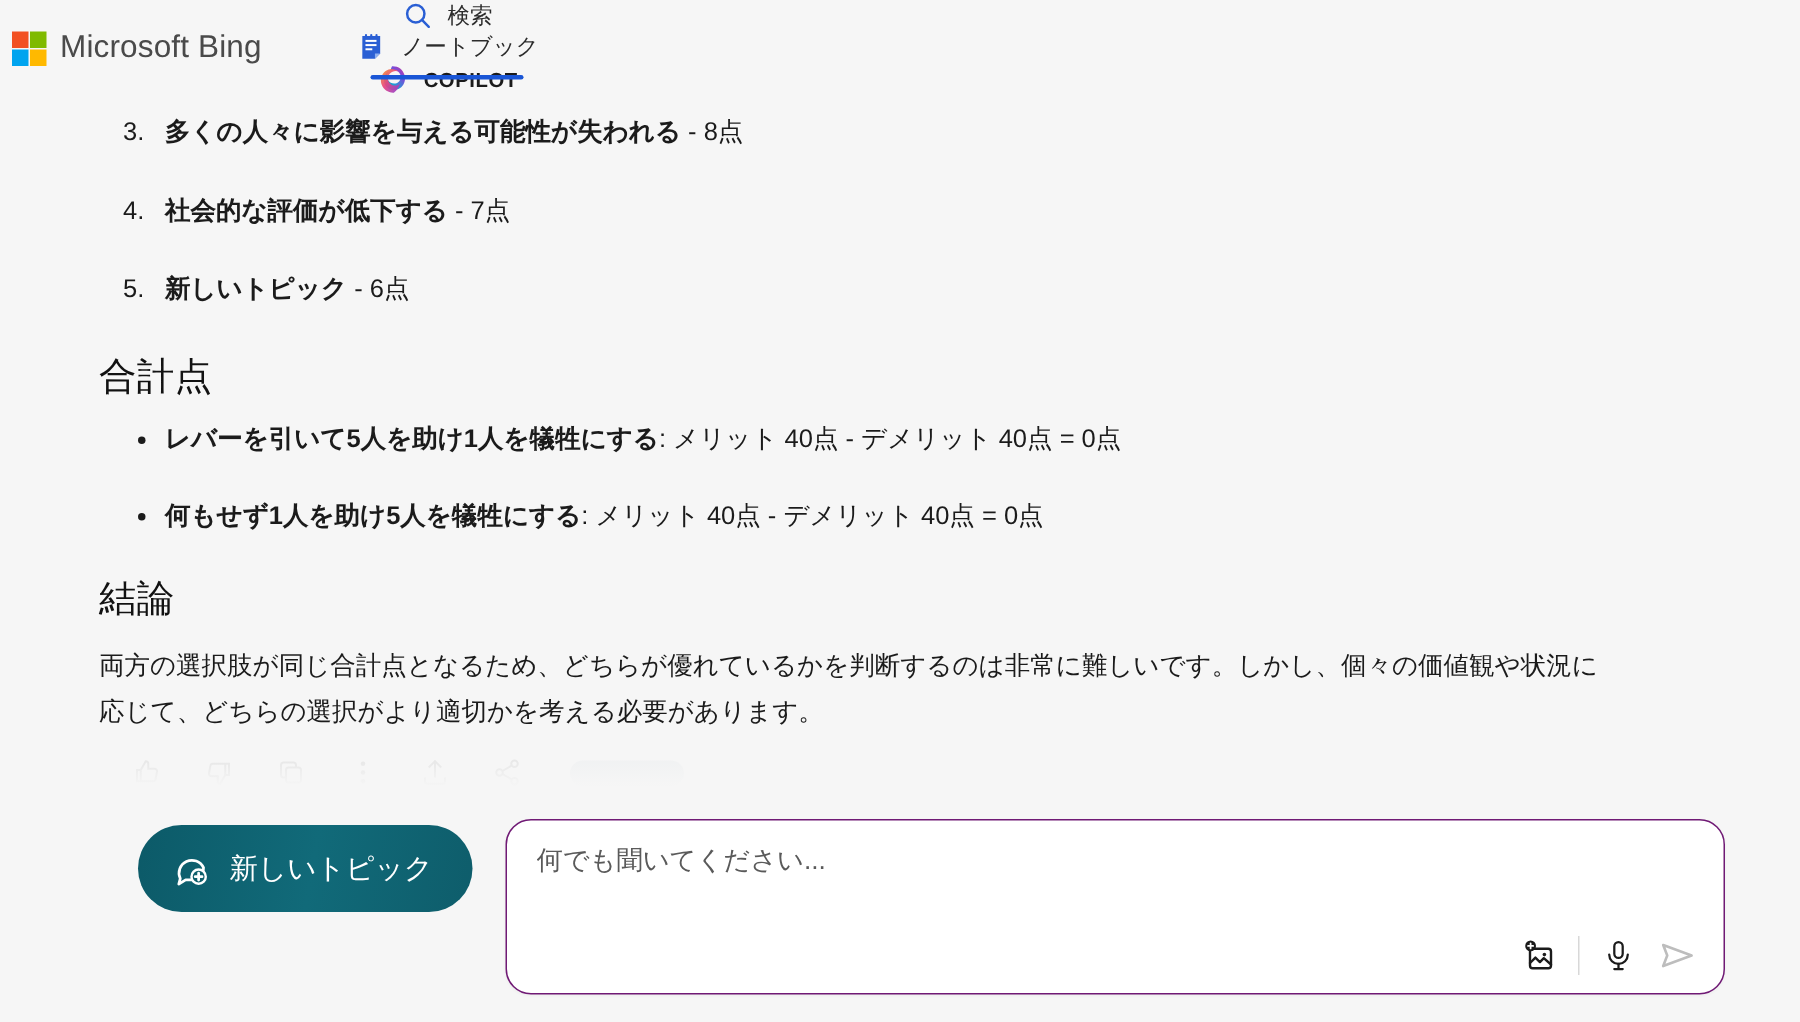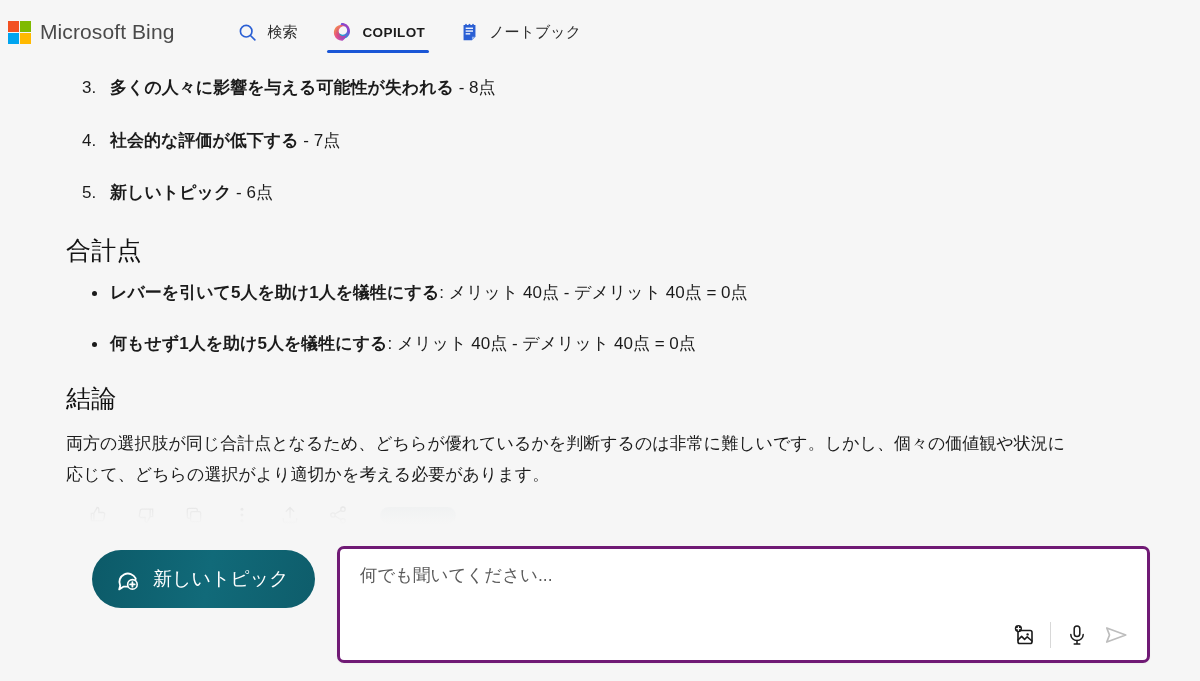--- a/index.html
+++ b/index.html
@@ -52,20 +52,21 @@
     font-size: 21px;
     color: #4a4a4a;
     letter-spacing: .1px;
     white-space: nowrap;
   }
 
   .nav {
     display: flex;
     align-items: center;
     height: 64px;
+    flex-direction: column;
   }
 
   .nav-item {
     display: flex;
     align-items: center;
     gap: 9px;
     height: 64px;
     padding: 0 17px;
     cursor: pointer;
     position: relative;
@@ -230,22 +231,22 @@
     margin-top: 4px;
     justify-content: center;
   }
   .new-topic-btn .nt-icon { width: 26px; height: 26px; flex: none; }
 
   .input-wrap {
     flex: 1;
     max-width: 813px;
     height: 117px;
     background: #ffffff;
-    border: 3px solid #701a75;
-    border-radius: 7px;
+    border: 1px solid #701a75;
+    border-radius: 17px;
     position: relative;
     box-shadow: 0 1px 2px rgba(0,0,0,.035);
   }
 
   .chat-input {
     position: absolute;
     top: 16px;
     left: 20px;
     right: 20px;
     border: none;
@@ -289,20 +290,34 @@
   </div>
 
   <div class="nav">
 
     <div class="nav-item">
       <svg class="nav-icon" viewBox="0 0 24 24" fill="none">
         <circle cx="10.5" cy="10.5" r="6.6" stroke="#2a5fd4" stroke-width="1.9"></circle>
         <line x1="15.4" y1="15.4" x2="20.4" y2="20.4" stroke="#2a5fd4" stroke-width="1.9" stroke-linecap="round"></line>
       </svg>
       <span class="nav-label">検索</span>
+    </div>
+
+    <div class="nav-item">
+      <svg class="nav-icon" viewBox="0 0 24 24">
+        <path d="M5.2 3.4h13.6v13.4l-4 4H5.2z" fill="#2a5fd4"></path>
+        <path d="M18.8 16.8l-4 4v-4z" fill="#8fb0ef"></path>
+        <rect x="7.6" y="6.4" width="8.4" height="1.5" fill="#ffffff"></rect>
+        <rect x="7.6" y="9.6" width="8.4" height="1.5" fill="#ffffff"></rect>
+        <rect x="7.6" y="12.8" width="5.2" height="1.5" fill="#ffffff"></rect>
+        <rect x="7.2" y="1.9" width="1.6" height="3.2" rx=".8" fill="#2a5fd4"></rect>
+        <rect x="11.2" y="1.9" width="1.6" height="3.2" rx=".8" fill="#2a5fd4"></rect>
+        <rect x="15.2" y="1.9" width="1.6" height="3.2" rx=".8" fill="#2a5fd4"></rect>
+      </svg>
+      <span class="nav-label">ノートブック</span>
     </div>
 
     <div class="nav-item active">
       <svg class="copilot-icon" viewBox="0 0 24 24">
         <defs>
           <linearGradient id="cp1" x1="0" y1="1" x2="1" y2="0">
             <stop offset="0%" stop-color="#0fb882"></stop>
             <stop offset="35%" stop-color="#1d9ed9"></stop>
             <stop offset="70%" stop-color="#7b4bd8"></stop>
             <stop offset="100%" stop-color="#d6318f"></stop>
@@ -312,34 +327,20 @@
             <stop offset="45%" stop-color="#e8457f"></stop>
             <stop offset="100%" stop-color="#8a3fd6"></stop>
           </linearGradient>
         </defs>
         <path d="M11.8 2.3c4.3 0 7.3 2.5 8.5 6.2 1.2 3.8-.2 7.9-3.4 9.9-3.1 2-7.1 1.5-9.5-1-2.4-2.5-2.6-6.4-.6-9.2.4-.6.9-1.1 1.5-1.6-1 1.9-1 4.2.2 6 1.4 2.2 4.2 3 6.5 1.9 2.2-1.1 3.2-3.8 2.3-6.1-.8-2.2-3-3.6-5.3-3.3 0 0-1.1.1-1.9.5.4-1.5.8-2.6 1.2-3.3z" fill="url(#cp1)"></path>
         <path d="M12.6 21.6c-4.2.2-7.4-2.1-8.8-5.7C2.4 12.2 3.5 8 6.6 5.8c3-2.2 7-1.9 9.6.5-2.2-.9-4.8-.4-6.4 1.4-1.8 1.9-1.9 4.9-.3 6.9 1.5 1.9 4.2 2.4 6.3 1.2.5-.3.9-.6 1.3-1-.6 2.8-2.1 5-4.5 6.8z" fill="url(#cp2)" opacity=".93"></path>
       </svg>
       <span class="nav-label">COPILOT</span>
     </div>
 
-    <div class="nav-item">
-      <svg class="nav-icon" viewBox="0 0 24 24">
-        <path d="M5.2 3.4h13.6v13.4l-4 4H5.2z" fill="#2a5fd4"></path>
-        <path d="M18.8 16.8l-4 4v-4z" fill="#8fb0ef"></path>
-        <rect x="7.6" y="6.4" width="8.4" height="1.5" fill="#ffffff"></rect>
-        <rect x="7.6" y="9.6" width="8.4" height="1.5" fill="#ffffff"></rect>
-        <rect x="7.6" y="12.8" width="5.2" height="1.5" fill="#ffffff"></rect>
-        <rect x="7.2" y="1.9" width="1.6" height="3.2" rx=".8" fill="#2a5fd4"></rect>
-        <rect x="11.2" y="1.9" width="1.6" height="3.2" rx=".8" fill="#2a5fd4"></rect>
-        <rect x="15.2" y="1.9" width="1.6" height="3.2" rx=".8" fill="#2a5fd4"></rect>
-      </svg>
-      <span class="nav-label">ノートブック</span>
-    </div>
-
   </div>
 </div>
 
 <div class="content">
 
   <ol class="num-list">
     <li>
       <span class="marker">3.</span>
       <b>多くの人々に影響を与える可能性が失われる</b><span class="pts"> - 8点</span>
     </li>

